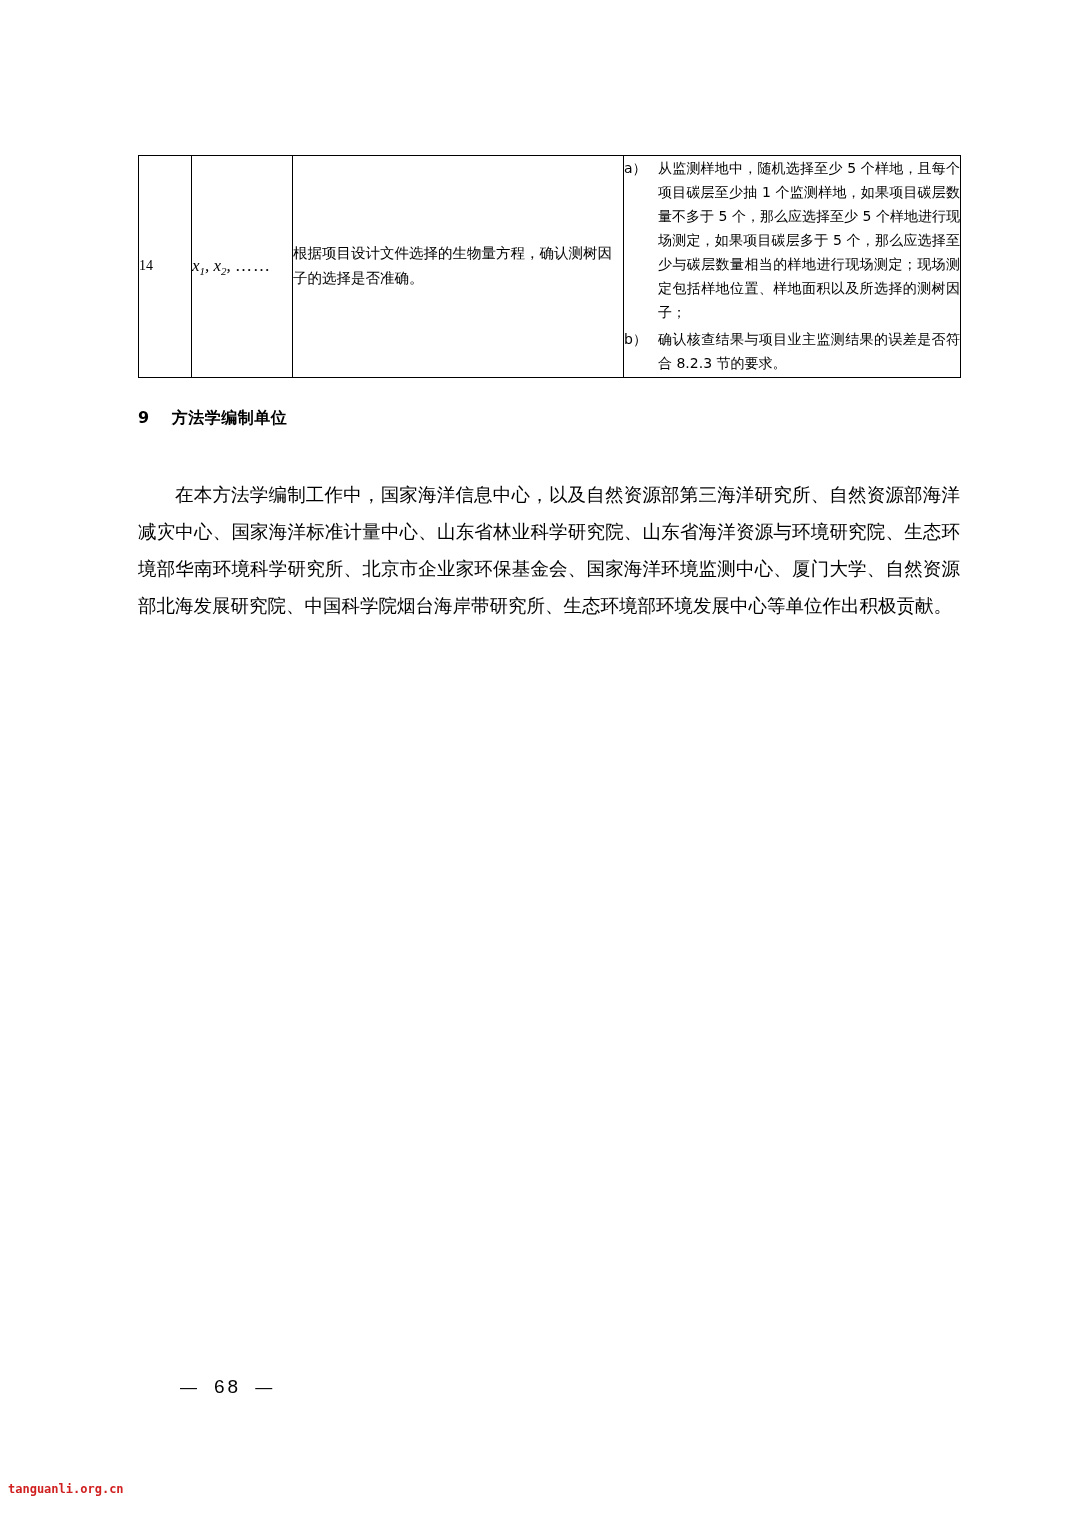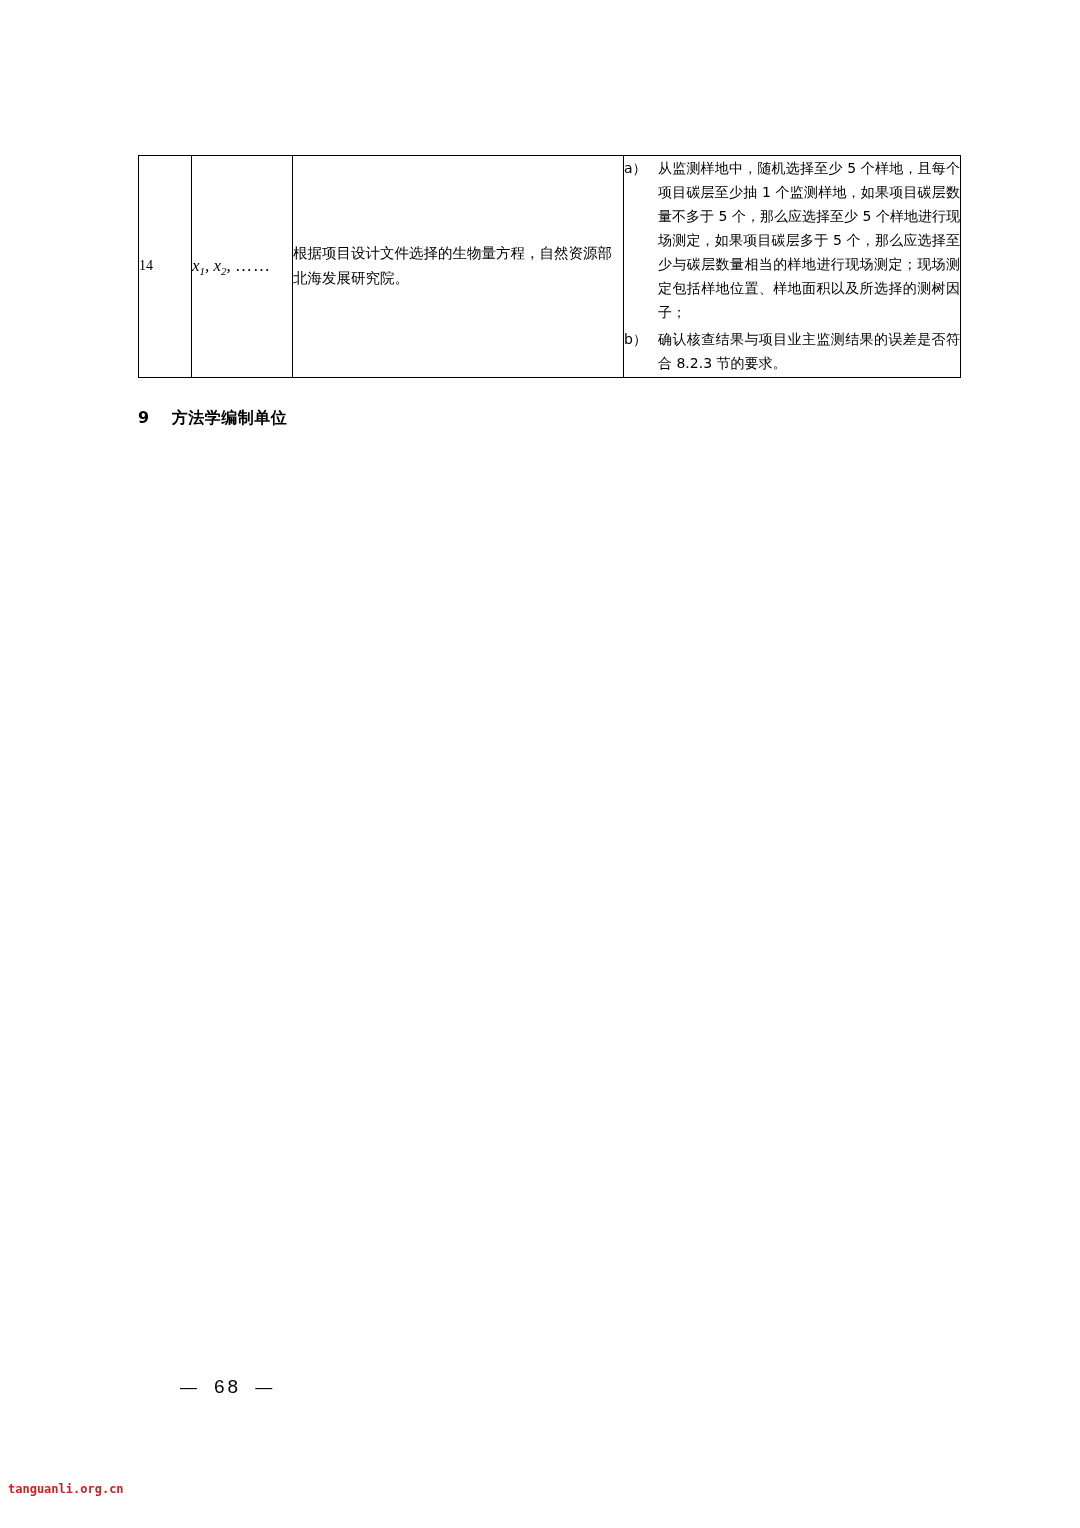--- a/index.html
+++ b/index.html
@@ -166,21 +166,21 @@
 <div class="page">
 
   <div class="tbl-wrap">
     <table class="checktable">
       <tbody>
         <tr>
           <td class="col-no">14</td>
           <td class="col-sym">
             <span class="sym"><i>x</i><sub>1</sub>, <i>x</i><sub>2</sub>, <span class="dots">……</span></span>
           </td>
-          <td class="col-desc">根据项目设计文件选择的生物量方程，自然资源部北海发展研究院。</td>
+          <td class="col-desc">根据项目设计文件选择的生物量方程，确认测树因子的选择是否准确。</td>
           <td class="col-act">
             <ol class="acts">
               <li>
                 <span class="marker">a）</span>
                 <span>从监测样地中，随机选择至少 5 个样地，且每个项目碳层至少抽 1 个监测样地，如果项目碳层数量不多于 5 个，那么应选择至少 5 个样地进行现场测定，如果项目碳层多于 5 个，那么应选择至少与碳层数量相当的样地进行现场测定；现场测定包括样地位置、样地面积以及所选择的测树因子；</span>
               </li>
               <li>
                 <span class="marker">b）</span>
                 <span>确认核查结果与项目业主监测结果的误差是否符合 8.2.3 节的要求。</span>
               </li>
@@ -188,20 +188,21 @@
           </td>
         </tr>
       </tbody>
     </table>
   </div>
 
   <div class="sec-head">
     <span class="num">9</span><span>方法学编制单位</span>
   </div>
 
+  <p class="body-par">在本方法学编制工作中，国家海洋信息中心，以及自然资源部第三海洋研究所、自然资源部海洋减灾中心、国家海洋标准计量中心、山东省林业科学研究院、山东省海洋资源与环境研究院、生态环境部华南环境科学研究所、北京市企业家环保基金会、国家海洋环境监测中心、厦门大学、自然资源部北海发展研究院、中国科学院烟台海岸带研究所、生态环境部环境发展中心等单位作出积极贡献。</p>
 
   <div class="page-num">
     <span class="dash">—</span><span class="n">68</span><span class="dash">—</span>
   </div>
 
   <div class="watermark">tanguanli.org.cn</div>
 
 </div>
 
 </body></html>

